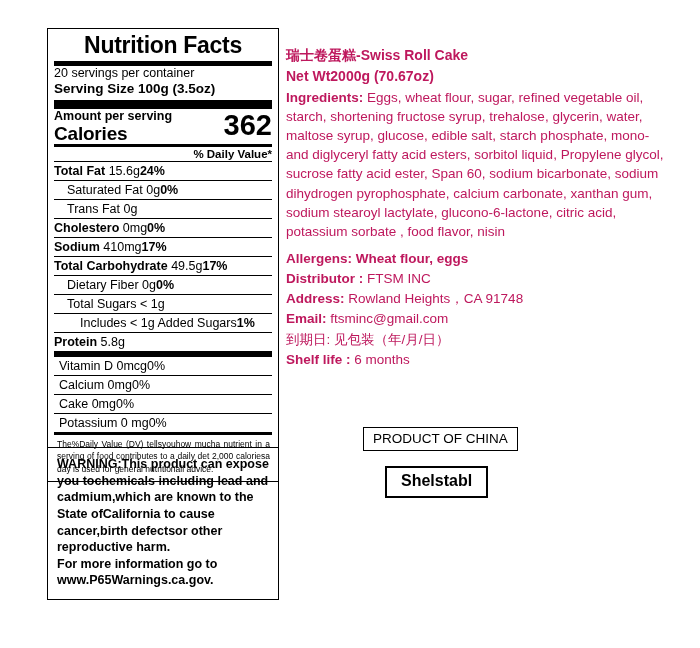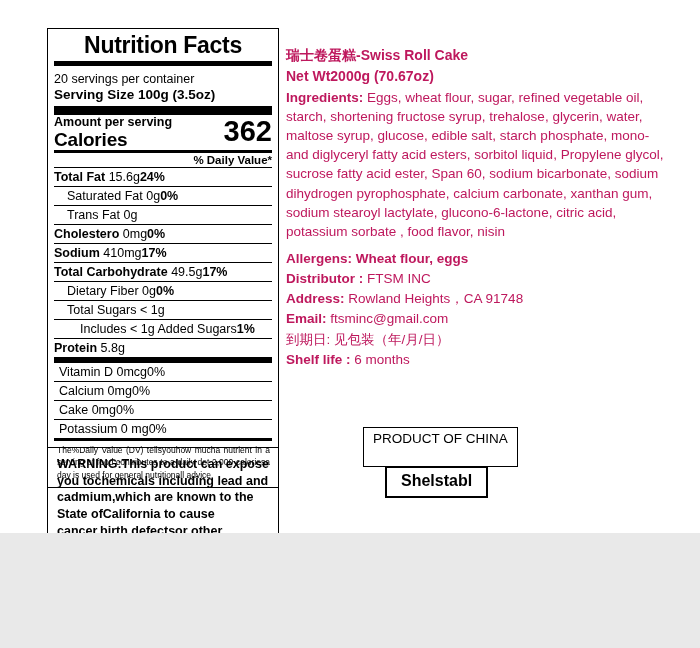--- a/index.html
+++ b/index.html
@@ -4,21 +4,21 @@
 <style>
   html, body {
     margin: 0;
     padding: 0;
     background: #e9e9e9;
     font-family: "Liberation Sans", sans-serif;
   }
   #page {
     position: relative;
     width: 700px;
-    height: 533px;
+    height: 648px;
     background: #ffffff;
     box-sizing: border-box;
     overflow: hidden;
     text-decoration: underline;
   }
   
   .nf-panel {
     position: absolute;
     left: 47px;
     top: 28px;
@@ -39,21 +39,21 @@
     margin: 1px 0 2px 0;
   }
   .rule-thin { border-bottom: 1px solid #000; }
   .rule-med { border-bottom: 3px solid #000; }
   .rule-thick { border-bottom: 9px solid #000; }
   .rule-black5 { border-bottom: 5px solid #000; }
 
   .nf-servings {
     font-size: 12.5px;
     line-height: 1.25;
-    padding: 6px 0 0 0;
+    padding: 0 0 0 0;
   }
   .nf-serving-size {
     font-size: 13.5px;
     font-weight: bold;
     line-height: 1.25;
     padding: 0 0 2px 0;
   }
   .nf-amount-row {
     display: flex;
     align-items: flex-end;
@@ -134,21 +134,21 @@
   .info b { font-weight: bold; }
   .prod-name { font-size: 14px; font-weight: bold; margin-bottom: 1px; }
   .netwt { font-size: 14px; font-weight: bold; margin-bottom: 1px; }
   .ing-body { font-weight: normal; }
   .block-gap { height: 7px; }
   .origin-box {
     position: absolute;
     left: 363px;
     top: 427px;
     border: 1px solid #000;
-    padding: 3px 9px 20px 9px;
+    padding: 3px 9px 4px 9px;
     font-size: 13.5px;
     color: #000;
   }
   .stable-box {
     position: absolute;
     left: 385px;
     top: 466px;
     border: 2px solid #000;
     padding: 4px 14px 6px 14px;
     font-size: 16px;

